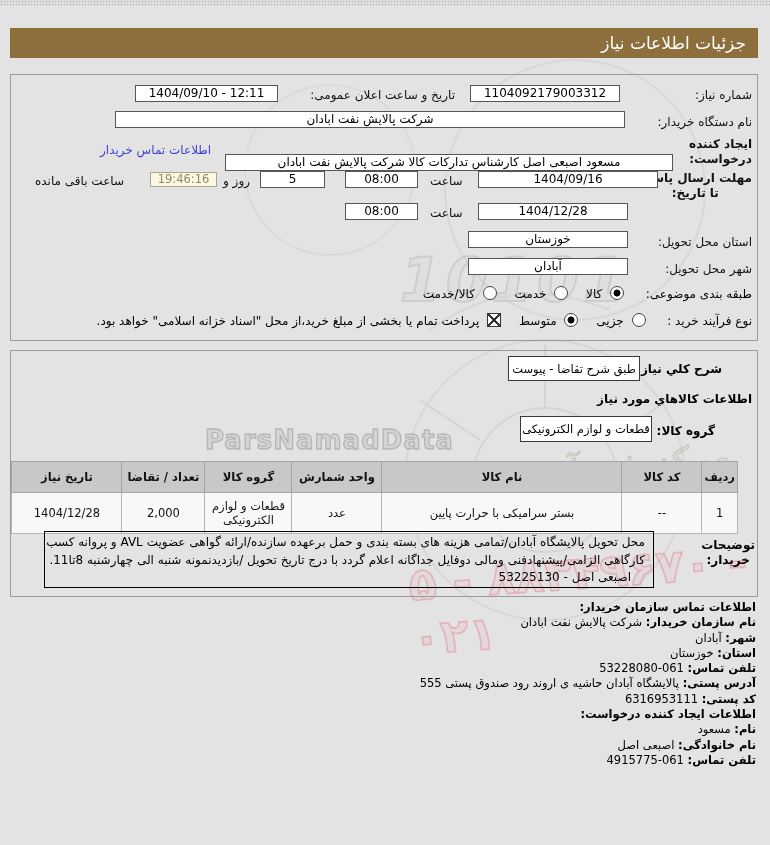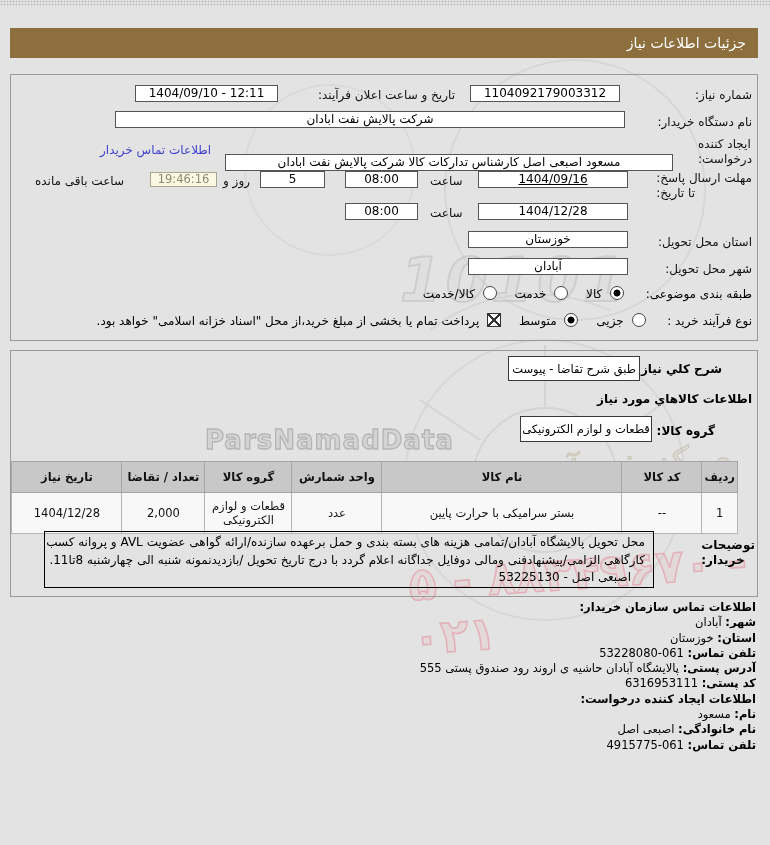--- a/index.html
+++ b/index.html
@@ -4,27 +4,27 @@
 <style>
   html,body{margin:0;padding:0;}
   body{font-family:"DejaVu Sans","Liberation Sans",sans-serif;}
   .page{position:relative;width:770px;height:845px;background:#e3e3e3;overflow:hidden;direction:rtl;}
   
   .top-strip{position:absolute;top:0;left:0;width:770px;height:6px;
     background-image:radial-gradient(circle,#b9b9b9 0.8px,transparent 1.1px);
     background-size:3px 3px;}
   
   .title-bar{position:absolute;top:28px;left:10px;width:748px;height:30px;background:#8d6e3d;
-    color:#fff;font-size:14px;line-height:30px;text-align:right;padding-left:8px;
+    color:#fff;font-size:17px;line-height:30px;text-align:right;padding-left:8px;
     padding-right:12px;box-sizing:border-box;}
   
   .panel{position:absolute;border:1px solid #9a9a9a;box-sizing:border-box;background:transparent;z-index:2;}
   .lbl{position:absolute;font-size:12px;color:#111;white-space:nowrap;z-index:3;}
   .blbl{position:absolute;font-size:12px;color:#000;font-weight:bold;white-space:nowrap;z-index:3;}
-  .lbl2{line-height:15px;text-align:left;}
+  .lbl2{line-height:15px;text-align:center;font-weight:bold;}
   .inp{position:absolute;background:#fff;border:1px solid #555;height:17px;line-height:15px;
     font-size:12px;color:#000;text-align:center;box-sizing:border-box;padding:0 2px;
     white-space:nowrap;overflow:hidden;z-index:3;}
   .countdown{position:absolute;background:#fcf7e1;border:1px solid #aaa593;height:15px;line-height:13px;
     font-size:11.5px;color:#8b8b72;text-align:center;box-sizing:border-box;z-index:3;}
   .link{position:absolute;font-size:12px;color:#3f3fd0;white-space:nowrap;cursor:pointer;z-index:3;}
   .radio{display:inline-block;width:12px;height:12px;border:1px solid #444;border-radius:50%;
     background:#fff;vertical-align:-2px;margin-left:4px;}
   .radio.sel{background:radial-gradient(circle,#000 0 3.2px,#fff 3.8px);}
   .cbx{display:inline-block;width:12px;height:12px;border:1px solid #333;background:
@@ -85,38 +85,38 @@
   <div class="wm wm-phone" style="top:545px;left:410px;">۵ - ۸۸۳۴۹۶۷۰ - ۰۲۱</div>
 
   <div class="top-strip"></div>
 
   <div class="title-bar">جزئیات اطلاعات نیاز</div>
 
   <div class="panel" style="top:74px;left:10px;width:748px;height:267px;"></div>
 
   <div class="lbl" style="top:88px;right:18px;">شماره نیاز:</div>
   <div class="inp" style="top:85px;left:470px;width:150px;" dir="ltr">1104092179003312</div>
-  <div class="lbl" style="top:88px;right:315px;">تاریخ و ساعت اعلان فرآیند:</div>
+  <div class="lbl" style="top:88px;right:315px;">تاریخ و ساعت اعلان عمومی:</div>
   <div class="inp" style="top:85px;left:135px;width:143px;" dir="ltr">1404/09/10 - 12:11</div>
 
   <div class="lbl" style="top:115px;right:18px;">نام دستگاه خریدار:</div>
   <div class="inp" style="top:111px;left:115px;width:510px;">شرکت پالایش نفت ابادان</div>
 
   <div class="lbl lbl2" style="top:137px;right:18px;">
     <div>ایجاد کننده</div>
     <div>درخواست:</div>
   </div>
   <div class="inp" style="top:154px;left:225px;width:448px;">مسعود اصبعی اصل کارشناس تدارکات کالا  شرکت پالایش نفت ابادان</div>
   <div class="link" style="top:143px;left:100px;">اطلاعات تماس خریدار</div>
 
   <div class="lbl lbl2" style="top:171px;right:18px;">
     <div>مهلت ارسال پاسخ:</div>
     <div>تا تاریخ:</div>
   </div>
-  <div class="inp" style="top:171px;left:478px;width:150px;text-decoration:underline;" dir="ltr">1404/09/16</div>
+  <div class="inp" style="top:171px;left:478px;width:180px;" dir="ltr">1404/09/16</div>
   <div class="lbl" style="top:174px;left:430px;">ساعت</div>
   <div class="inp" style="top:171px;left:345px;width:73px;" dir="ltr">08:00</div>
   <div class="inp" style="top:171px;left:260px;width:65px;">5</div>
   <div class="lbl" style="top:174px;left:223px;">روز و</div>
   <div class="countdown" style="top:172px;left:150px;width:67px;" dir="ltr">19:46:16</div>
   <div class="lbl" style="top:174px;left:35px;">ساعت باقی مانده</div>
 
   <div class="inp" style="top:203px;left:478px;width:150px;" dir="ltr">1404/12/28</div>
   <div class="lbl" style="top:206px;left:430px;">ساعت</div>
   <div class="inp" style="top:203px;left:345px;width:73px;" dir="ltr">08:00</div>
@@ -210,20 +210,21 @@
     <div>خریدار:</div>
   </div>
   <div class="note-box" style="top:531px;left:44px;width:610px;height:57px;">
     <div class="nl">محل تحویل پالایشگاه آبادان/تمامی هزینه های بسته بندی و حمل برعهده سازنده/ارائه گواهی عضویت AVL و پروانه کسب</div>
     <div class="nl">کارگاهی الزامی/پیشنهادفنی ومالی دوفایل جداگانه اعلام گردد با درج تاریخ تحویل /بازدیدنمونه شنبه الی چهارشنبه 8تا11.</div>
     <div class="nl nl3"><span class="ltr" dir="ltr">53225130 - اصبعی اصل</span></div>
   </div>
 
   <div class="contact">
     <div class="cline"><b>اطلاعات تماس سازمان خریدار:</b></div>
+    <div class="cline"><b>نام سازمان خریدار:</b> <span>شرکت پالایش نفت ابادان</span></div>
     <div class="cline"><b>شهر:</b> <span>آبادان</span></div>
     <div class="cline"><b>استان:</b> <span>خوزستان</span></div>
     <div class="cline"><b>تلفن تماس:</b> <span class="ltr" dir="ltr">53228080-061</span></div>
     <div class="cline"><b>آدرس پستی:</b> <span>پالایشگاه آبادان حاشیه ی اروند رود صندوق پستی 555</span></div>
     <div class="cline"><b>کد پستی:</b> <span class="ltr" dir="ltr">6316953111</span></div>
     <div class="cline"><b>اطلاعات ایجاد کننده درخواست:</b></div>
     <div class="cline"><b>نام:</b> <span>مسعود</span></div>
     <div class="cline"><b>نام خانوادگی:</b> <span>اصبعی اصل</span></div>
     <div class="cline"><b>تلفن تماس:</b> <span class="ltr" dir="ltr">4915775-061</span></div>
   </div>

